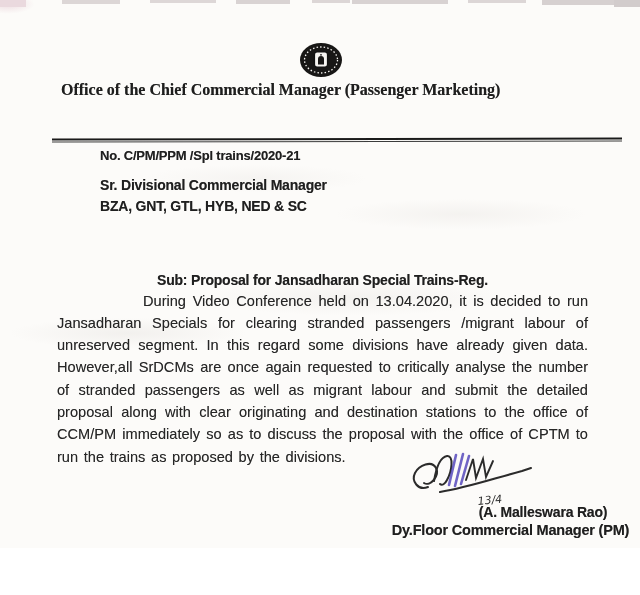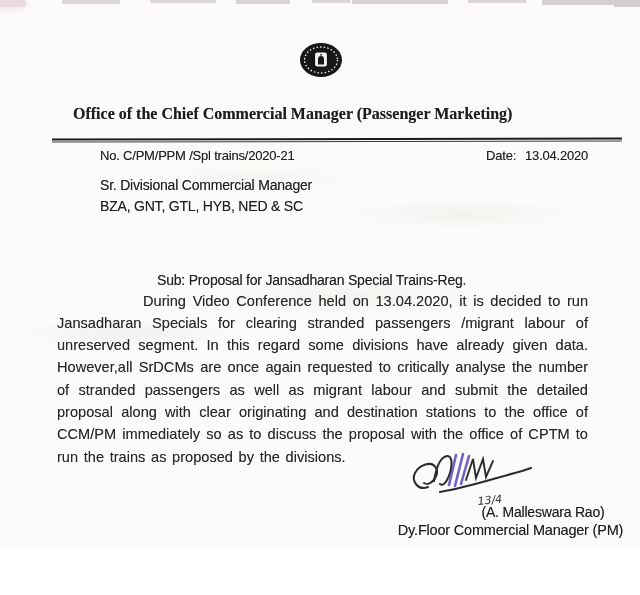--- a/index.html
+++ b/index.html
@@ -17,35 +17,35 @@
       #fcfbf9;
   }
 
   
   .artifact { position:absolute; top:0; }
 
   
   .emblem { position:absolute; left:298px; top:41px; }
 
   
-  .letterhead { position:absolute; top:81px; left:16px; width:548px;
+  .letterhead { position:absolute; top:81px; left:4px; width:548px;
     font-family:"Liberation Serif", serif; font-weight:bold;
     font-size:16px; line-height:18.5px; color:#1e1e1e;
-    text-shadow:0 0 .5px rgba(30,30,30,.55);margin-top:24px; }
+    text-shadow:0 0 .5px rgba(30,30,30,.55); }
   .lh1 { margin-left:57px; }
   .lh2 { margin-left:80px; }
   .lh3 { margin-left:77px; }
   .lh3 sup { font-size:10px; }
 
   .rule { position:absolute; left:52px; top:138px; width:570px; height:3px;
     border-top:2.4px solid #1b1b1b; transform:rotate(-0.12deg); }
   .rule::after { content:""; position:absolute; left:0; top:1.2px; width:100%;
     border-top:1px solid #3c3c3c; }
 
-  .bold-line { font-weight:normal; color:#1f1f1f; letter-spacing:-0.2px;
+  .bold-line { font-weight:bold; color:#1f1f1f; letter-spacing:-0.2px;
     text-shadow:0 0 .4px rgba(25,25,25,.5);padding-left:43px; }
 
   .ref-no   { position:absolute; left:57px;  top:148px; font-size:13px; }
   .ref-date { position:absolute; left:443px; top:148px; font-size:13px; }
   .ref-date .gap { display:inline-block; width:9px; }
 
   .addressee { position:absolute; left:57px; top:175px; font-size:14px; line-height:21px; }
 
   .subject { position:absolute; left:114px; top:240px; font-size:14px;margin-top:32px; }
 
@@ -89,21 +89,20 @@
     <circle cx="23" cy="13.8" r="0.9" fill="#181716"></circle>
   </svg>
 
   <div class="letterhead">
     <div class="lh1">Office of the Chief Commercial Manager (Passenger Marketing)</div>
   </div>
 
   <div class="rule"></div>
 
   <div class="ref-no bold-line">No. C/PM/PPM /Spl trains/2020-21</div>
-  <div class="ref-date bold-line"><span>Date:</span><span class="gap"></span><span>13.04.2020</span></div>
 
   <div class="addressee bold-line">
     <div>Sr. Divisional Commercial Manager</div>
     <div>BZA, GNT, GTL, HYB, NED &amp; SC</div>
   </div>
 
   <div class="subject bold-line">Sub: Proposal for Jansadharan Special Trains-Reg.</div>
 
   <p class="body-par">During Video Conference held on 13.04.2020, it is decided to run Jansadharan Specials for clearing stranded passengers /migrant labour of unreserved segment. In this regard some divisions have already given data. However,all SrDCMs are once again requested to critically analyse the number of stranded passengers as well as migrant labour and submit the detailed proposal along with clear originating and destination stations to the office of CCM/PM immediately so as to discuss the proposal with the office of CPTM  to run the trains as proposed by the divisions.</p>
 

